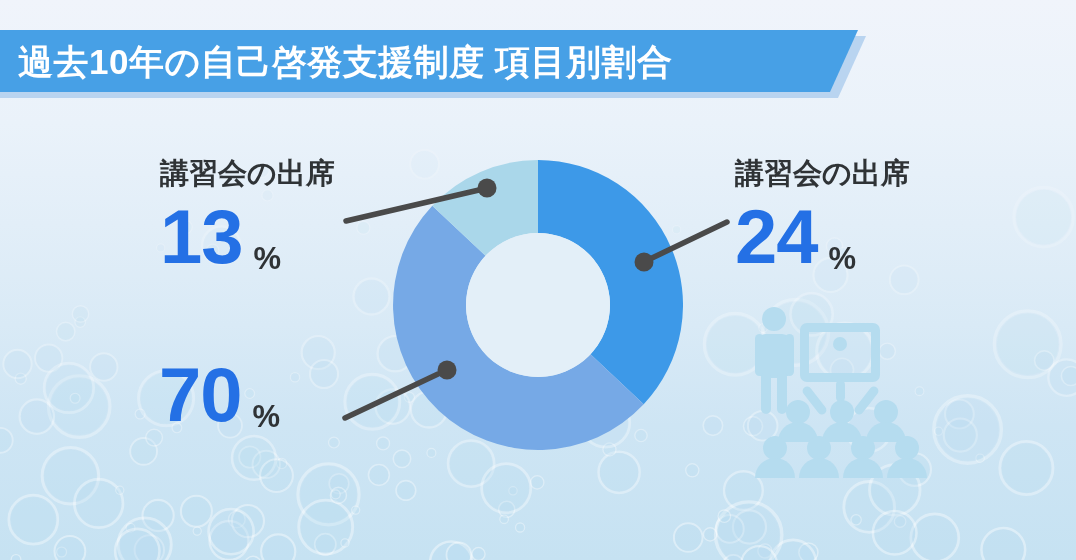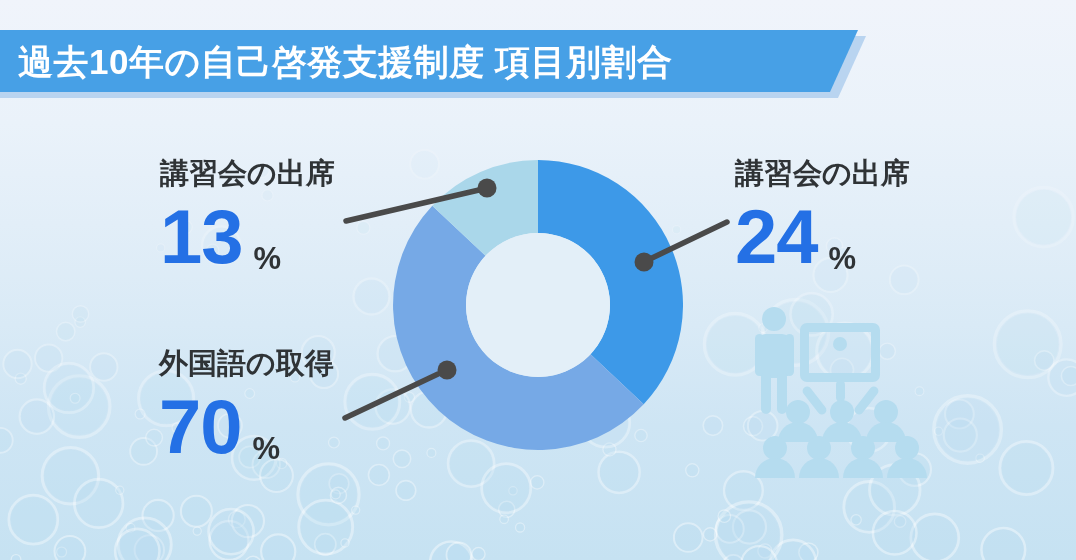--- a/index.html
+++ b/index.html
@@ -445,21 +445,20 @@
 
   <div class="label-block" id="label-kousyuu">
     <div class="label-title">講習会の出席</div>
     <div class="label-value-row">
       <span class="label-num">13</span>
       <span class="label-pct">%</span>
     </div>
   </div>
 
   <div class="label-block" id="label-gaikoku">
-    <div class="label-title">外国語の取得</div>
     <div class="label-value-row">
       <span class="label-num">70</span>
       <span class="label-pct">%</span>
     </div>
   </div>
 
   <div class="label-block" id="label-koteki">
     <div class="label-title">講習会の出席</div>
     <div class="label-value-row">
       <span class="label-num">24</span>

